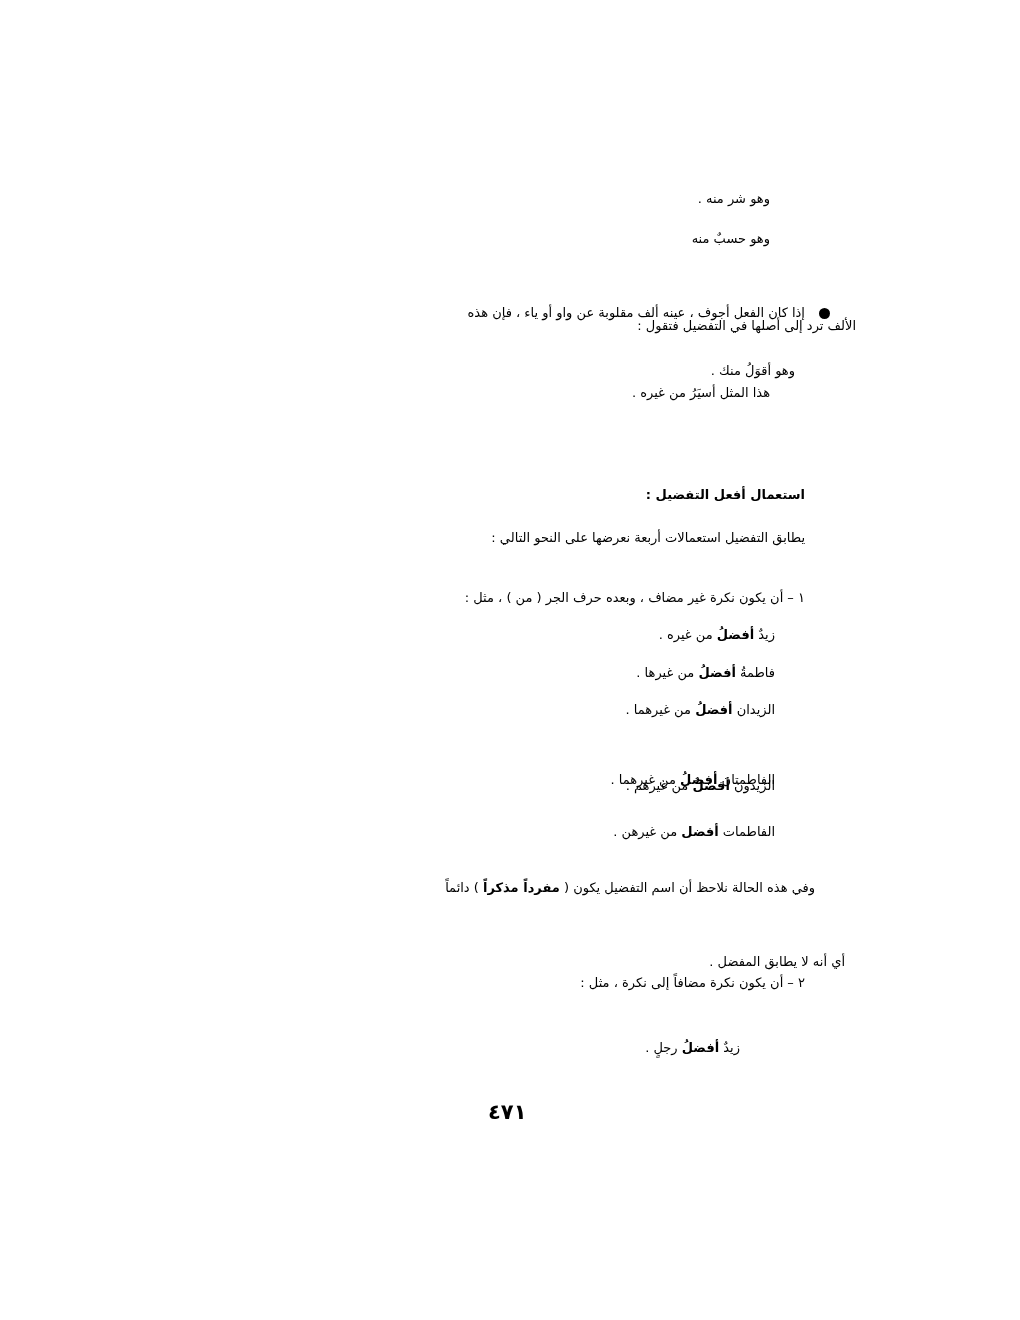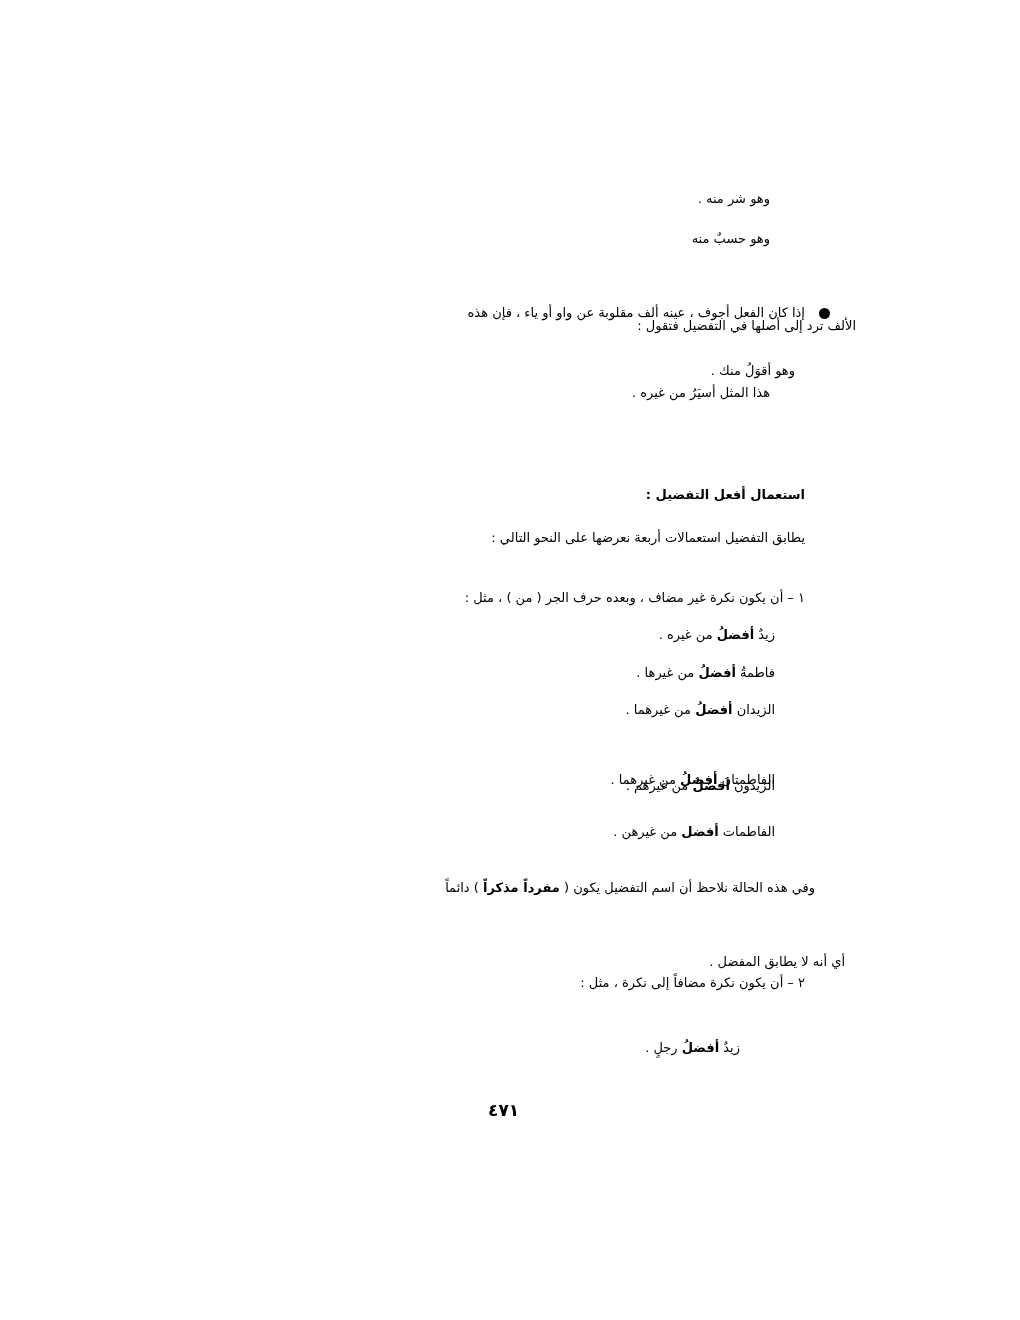--- a/index.html
+++ b/index.html
@@ -3,21 +3,21 @@
 <meta charset="utf-8">
 <style>
   html, body { margin:0; padding:0; background:#ffffff; }
   body { width:1020px; height:1320px; position:relative; overflow:hidden;
          font-family:"DejaVu Sans", sans-serif; color:#000; }
   .line { position:absolute; direction:rtl; text-align:right; white-space:nowrap;
           font-size:13px; line-height:26px; }
   .b { font-weight:bold; }
   .bullet { display:inline-block; width:11px; height:11px; border-radius:50%; background:#000;
             margin-left:14px; vertical-align:middle; }
-  .pagenum { position:absolute; left:488px; top:1100px; font-size:17px; font-weight:bold; direction:rtl; }
+  .pagenum { position:absolute; left:488px; top:1100px; font-size:21px; font-weight:bold; direction:rtl; }
 </style>
 </head>
 <body>
 
 <div>
 
   <div class="line" style="right:250px; top:186px;">وهو شر منه .</div>
   <div class="line" style="right:250px; top:226px;">وهو حسبٌ منه</div>
 
   <div class="line" style="right:190px; top:300px;">

